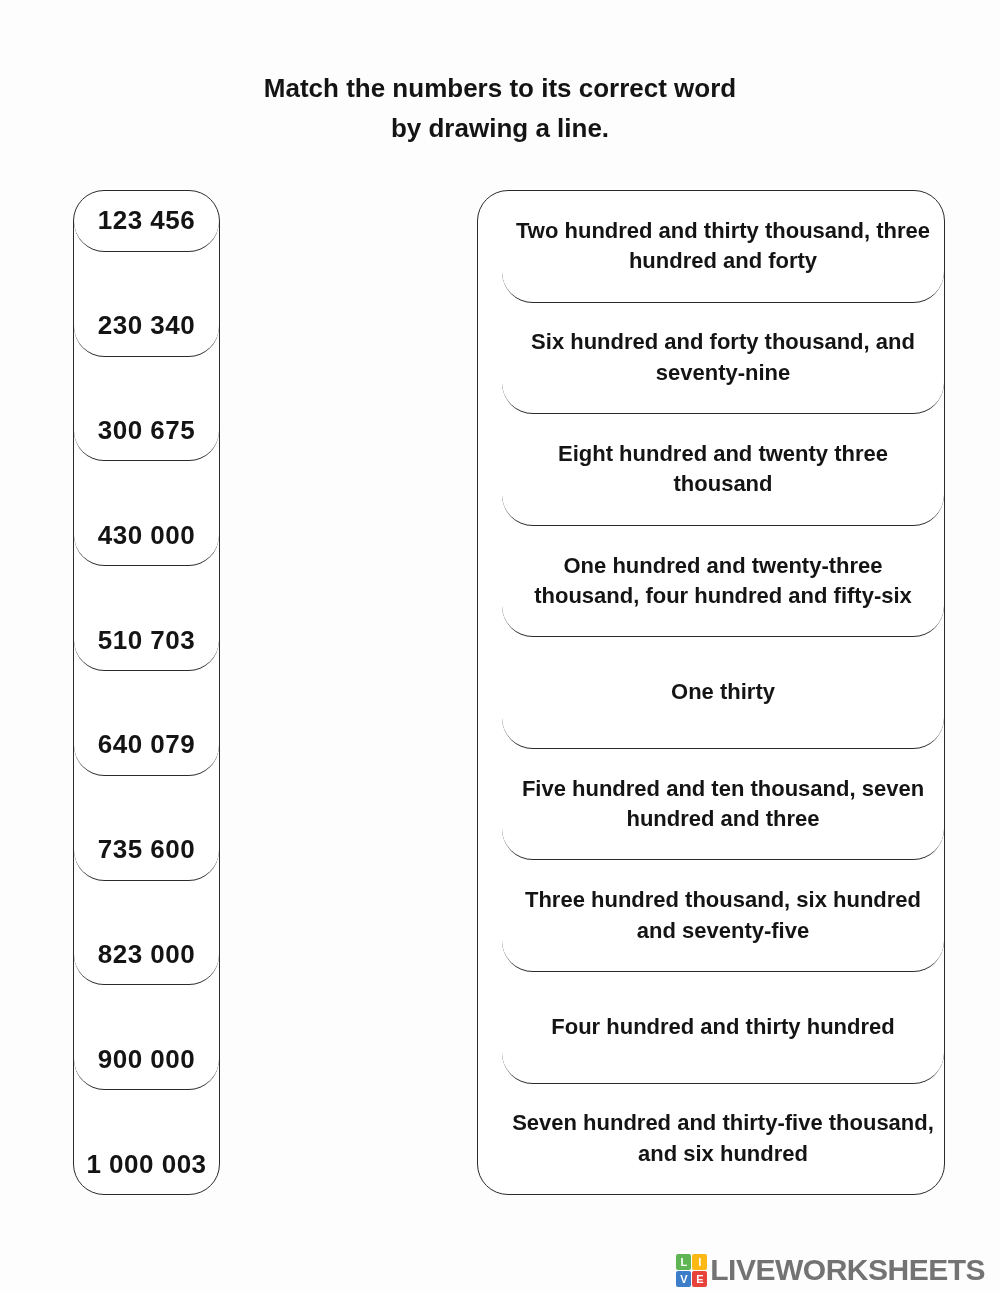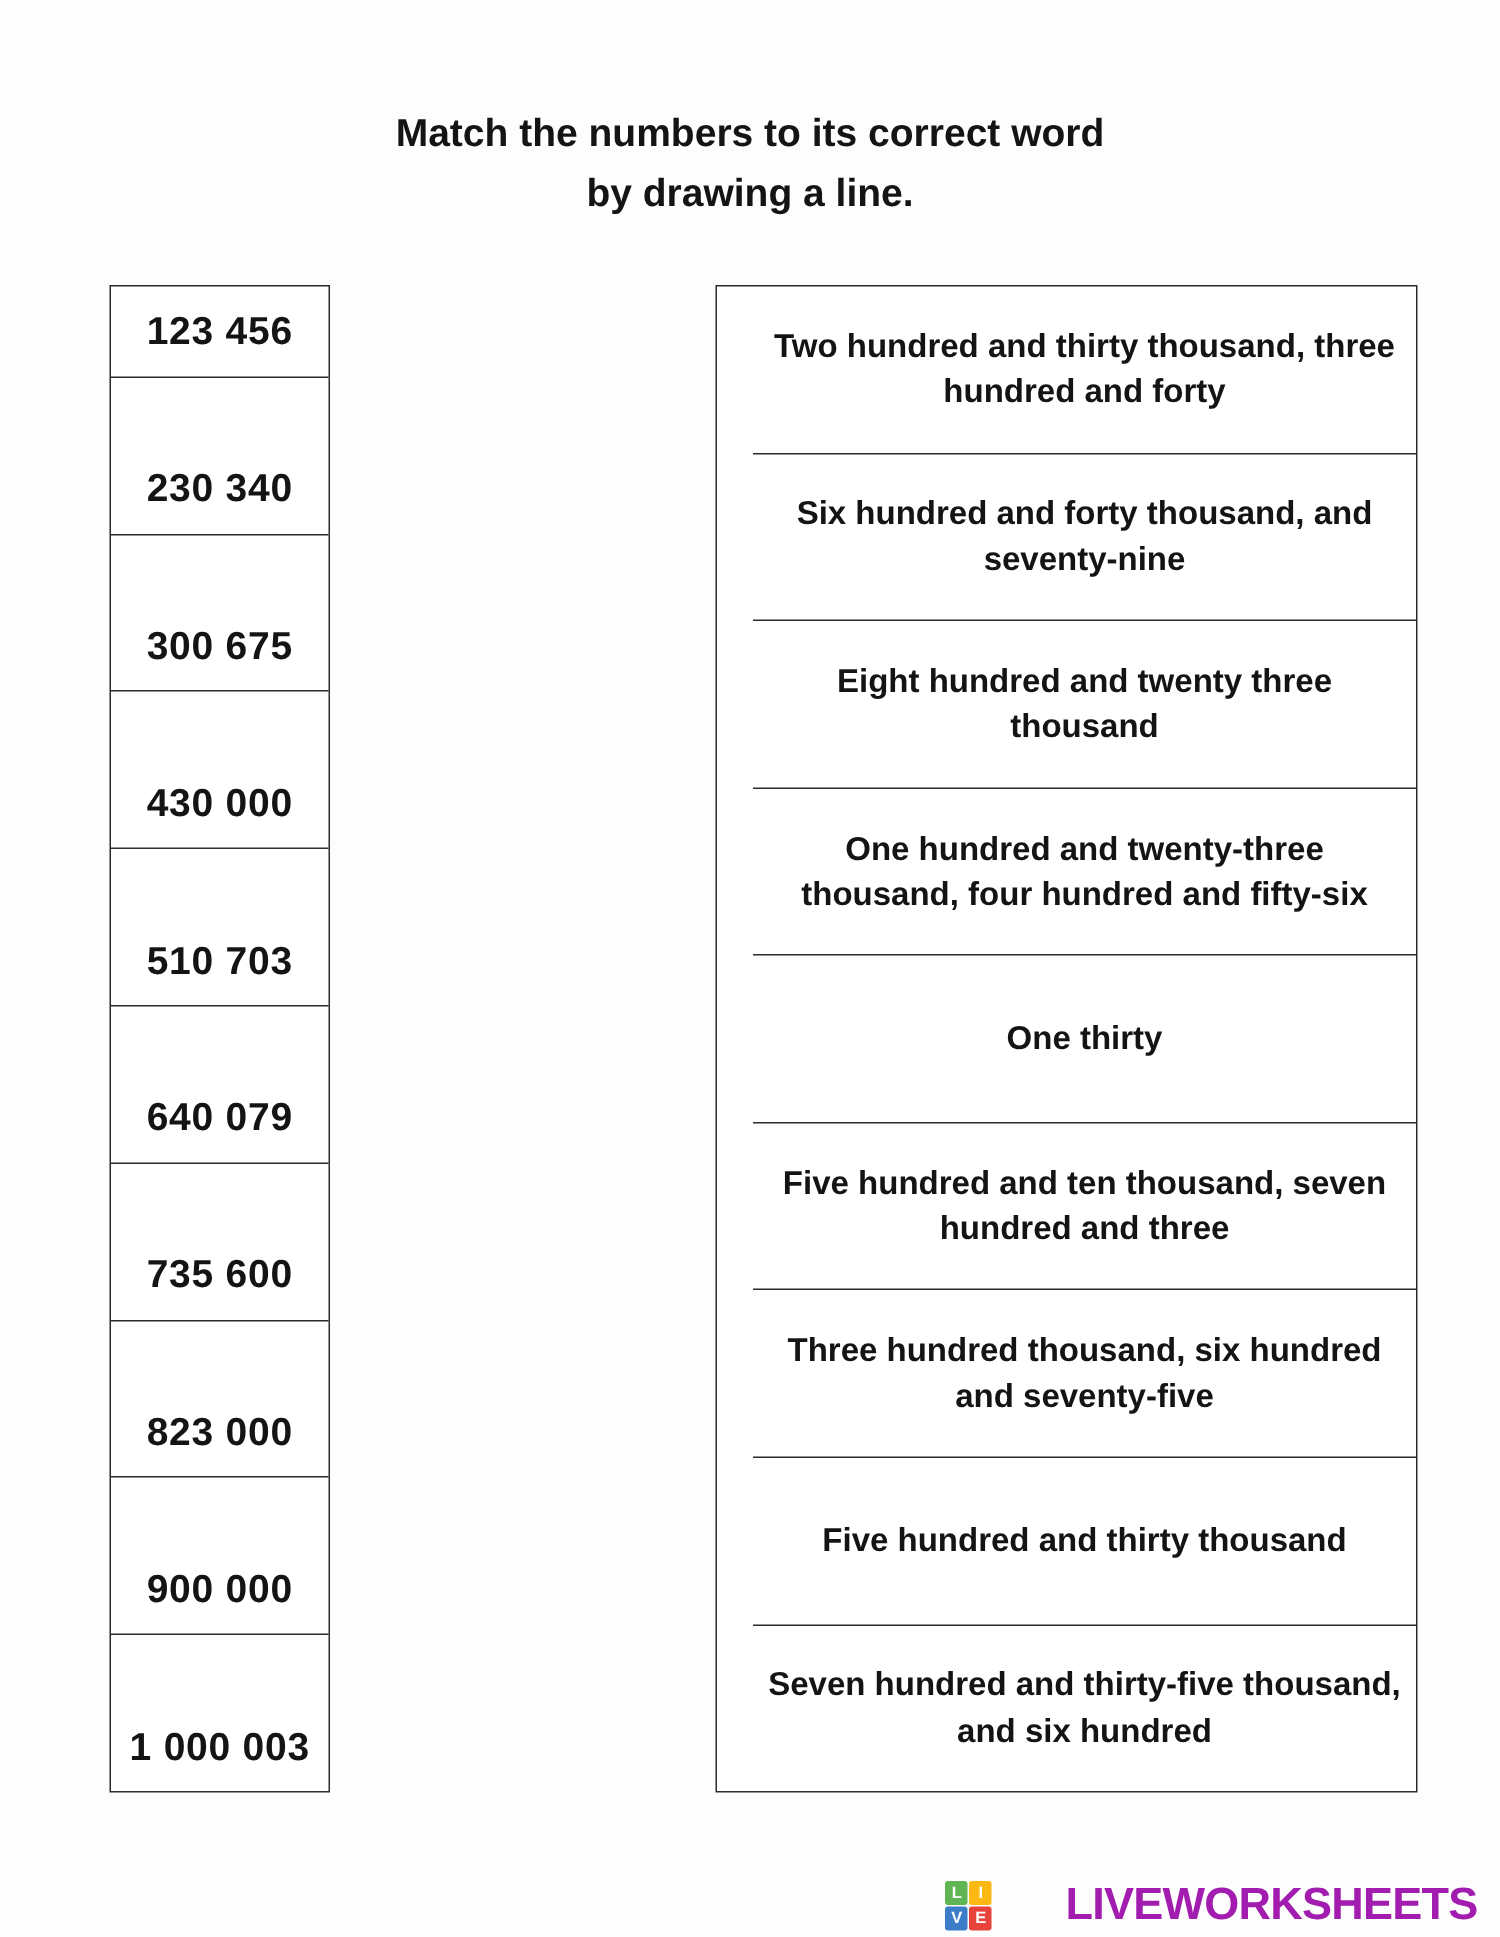--- a/index.html
+++ b/index.html
@@ -1,15 +1,15 @@
 <!DOCTYPE html>
 <html><head>
 <meta charset="utf-8">
 <style>
-  * { margin: 0; padding: 0; box-sizing: border-box; }
+  * { margin: 0; padding: 0; box-sizing: border-box; border-radius: 31px; }
   html, body { width: 1000px; height: 1291px; }
   body {
     background: #fdfdfd;
     font-family: "Liberation Sans", "DejaVu Sans", sans-serif;
     position: relative;
     overflow: hidden;
   }
   .page { position: absolute; inset: 0; }
 
   .title {
@@ -114,27 +114,27 @@
   </div>
 
   <div class="match-col col-words">
     <div class="cell word-cell">Two hundred and thirty thousand, three hundred and forty</div>
     <div class="cell word-cell">Six hundred and forty thousand, and seventy-nine</div>
     <div class="cell word-cell">Eight hundred and twenty three thousand</div>
     <div class="cell word-cell">One hundred and twenty-three thousand, four hundred and fifty-six</div>
     <div class="cell word-cell">One thirty</div>
     <div class="cell word-cell">Five hundred and ten thousand, seven hundred and three</div>
     <div class="cell word-cell">Three hundred thousand, six hundred and seventy-five</div>
-    <div class="cell word-cell">Five hundred and thirty thousand</div>
+    <div class="cell word-cell">Four hundred and thirty hundred</div>
     <div class="cell word-cell">Seven hundred and thirty-five thousand, and six hundred</div>
   </div>
 
   <div class="footer-logo">
     <span class="logo-grid">
       <span class="logo-sq" style="background-color: rgb(95, 181, 83);">L</span>
       <span class="logo-sq" style="background-color: rgb(253, 185, 19);">I</span>
       <span class="logo-sq" style="background-color: rgb(59, 125, 200);">V</span>
       <span class="logo-sq" style="background-color: rgb(232, 67, 58);">E</span>
     </span>
-    <span class="brand-text" style="color: #a21caf; margin-left: 46px;">LIVEWORKSHEETS</span>
+    <span class="brand-text" style="color: #737373;">LIVEWORKSHEETS</span>
   </div>
 
 </div>
 
 </body></html>

